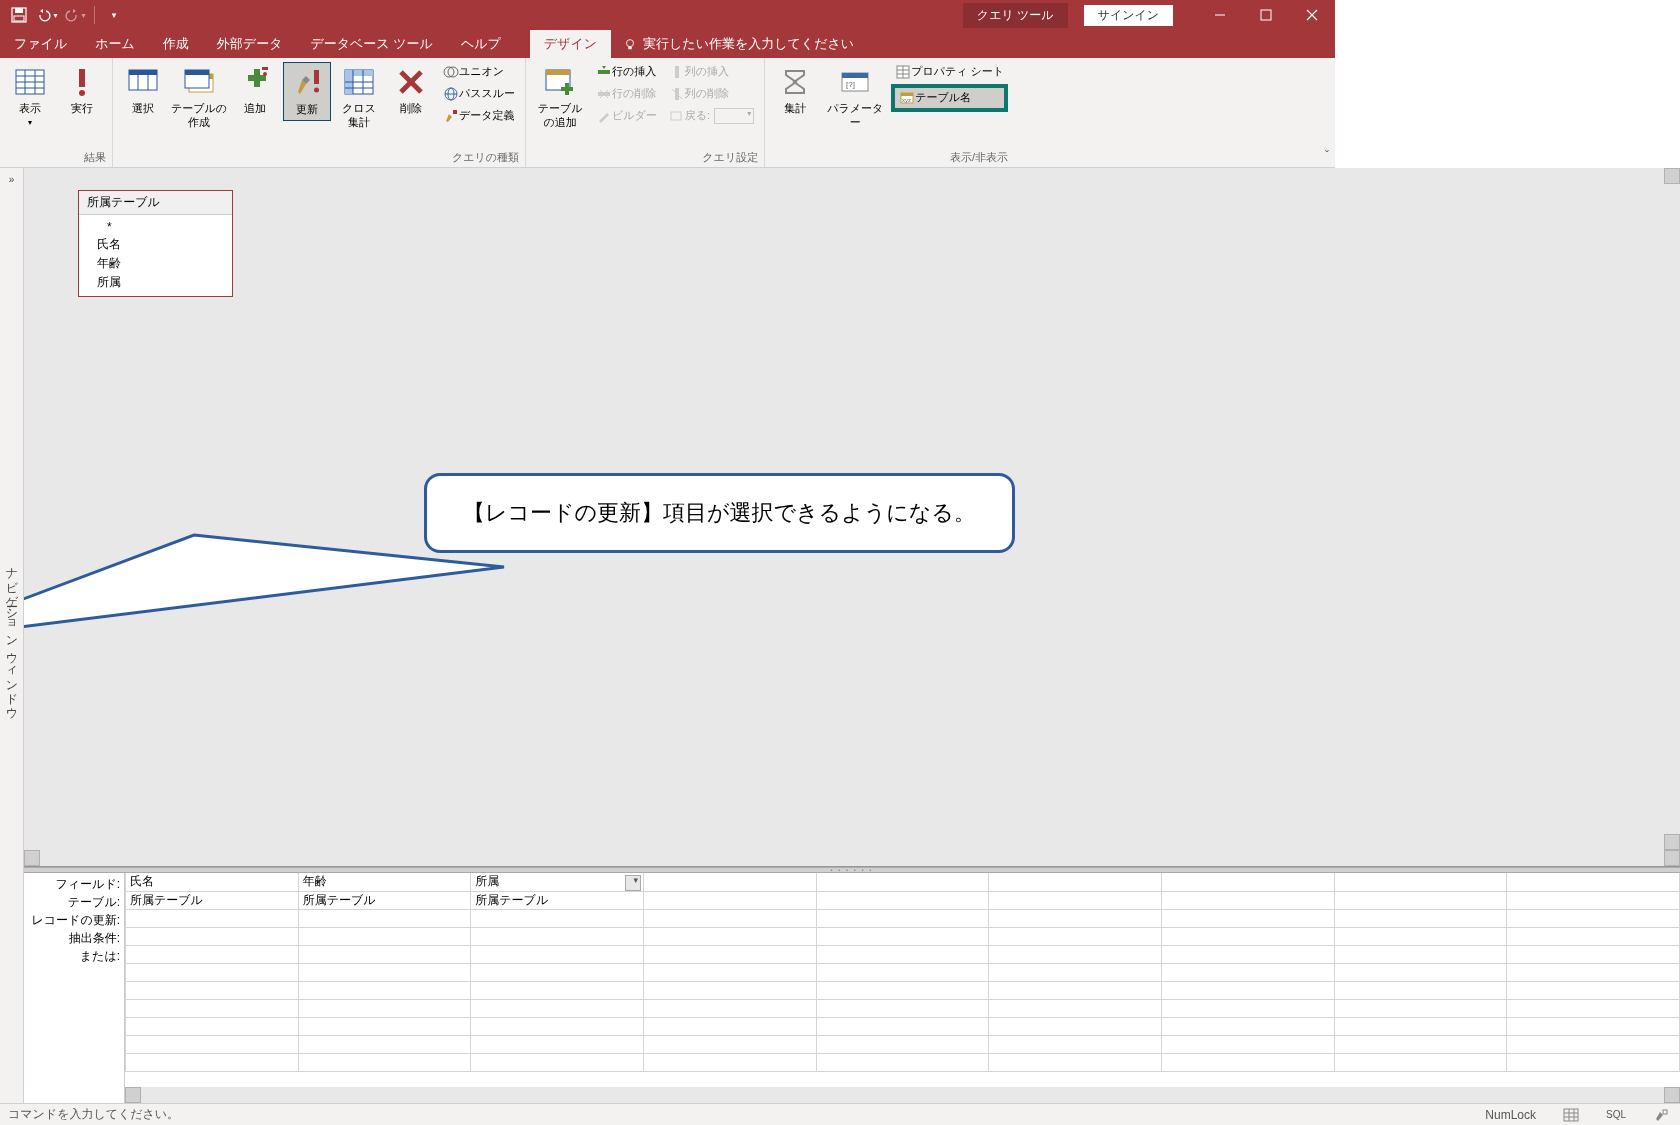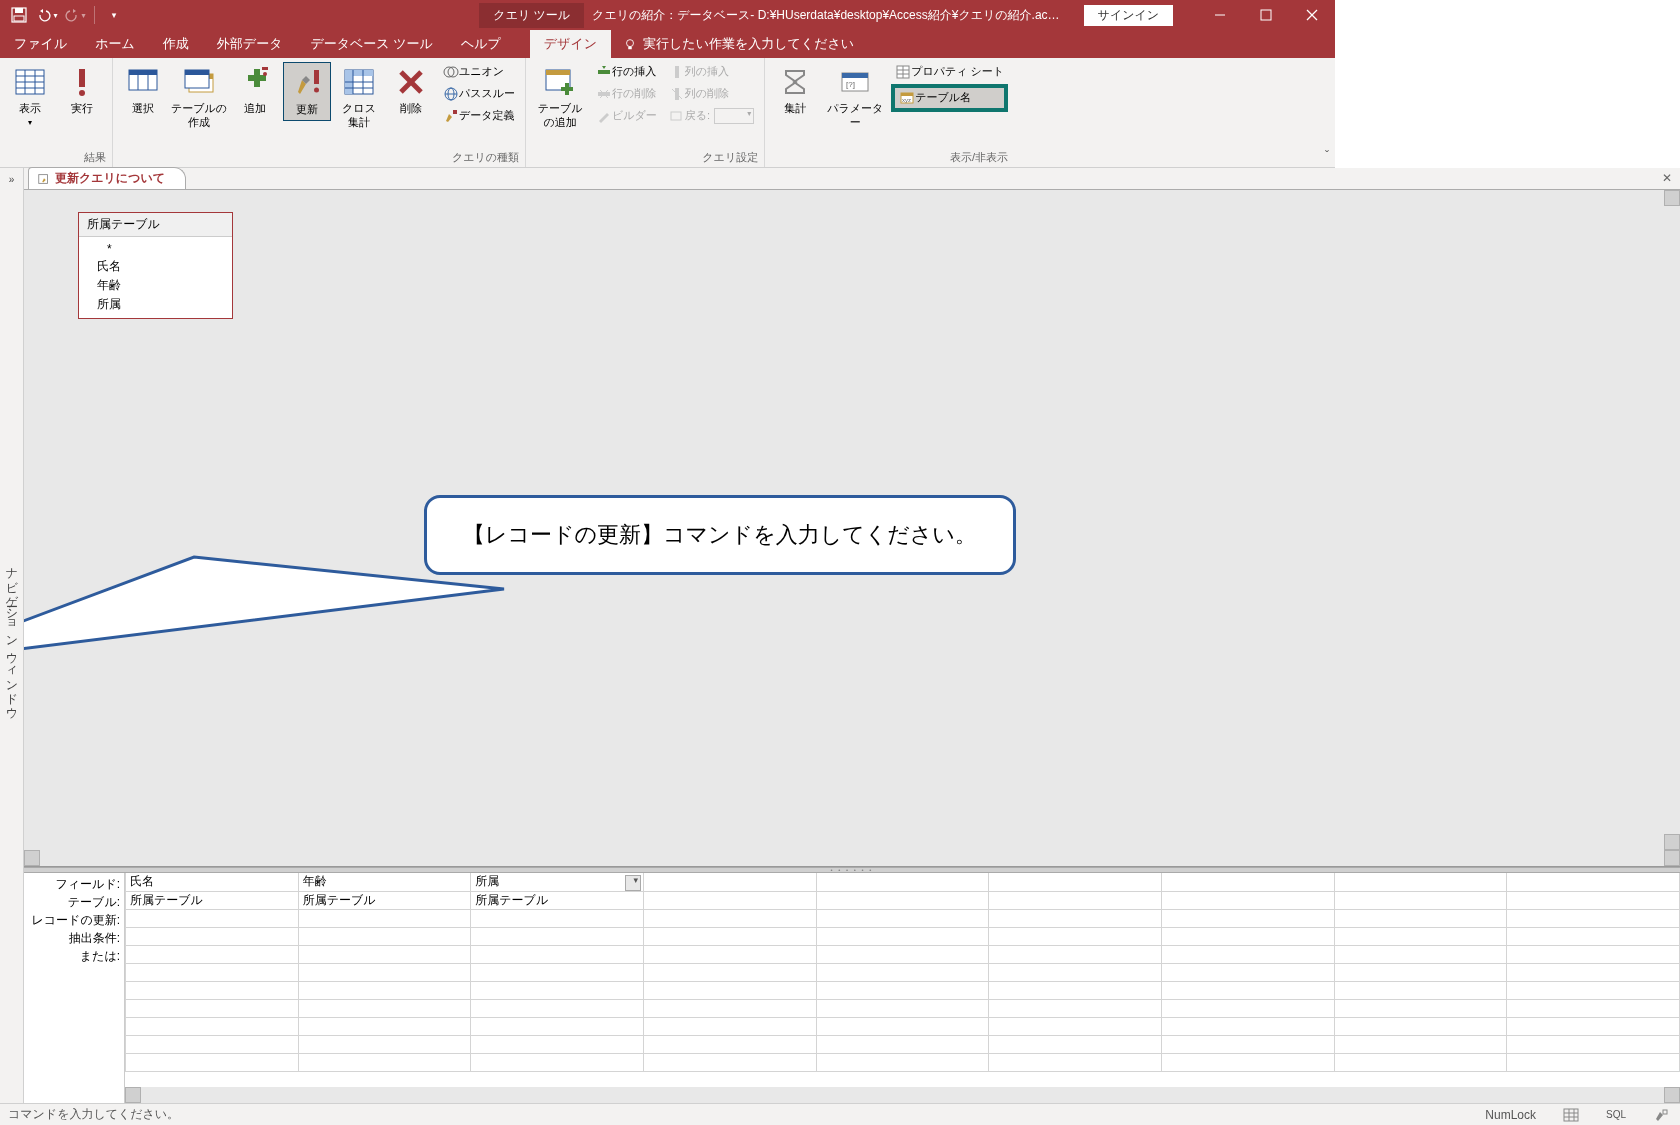--- a/index.html
+++ b/index.html
@@ -109,21 +109,20 @@
         <svg width="16" height="16">
           <path d="M6 4 A5 5 0 1 0 12 8" fill="none" stroke="#fff" stroke-width="1.3"></path>
           <path d="M9 2 L12 4 L9 6 Z" fill="#fff"></path>
         </svg>
         <span style="font-size:8px;margin-left:1px">▾</span>
       </div>
     <div class="sep"></div>
     <div class="btn" style="font-size:9px">▾</div>
   </div>
   <div class="tool-tab">クエリ ツール</div>
-  <div class="title-text">クエリの紹介：データベース- D:¥HUserdata¥desktop¥Access紹介¥クエリの紹介.ac…</div>
   <div class="signin">サインイン</div>
   <div class="win-controls">
     <div class="wbtn">
         <svg width="12" height="12">
           <line x1="1" y1="6" x2="11" y2="6" stroke="#fff" stroke-width="1"></line>
         </svg>
       </div>
     <div class="wbtn">
         <svg width="12" height="12">
           <rect x="1" y="1" width="10" height="10" fill="none" stroke="#fff" stroke-width="1"></rect>
@@ -394,30 +393,20 @@
   </div>
   <div class="collapse-btn">ˇ</div>
 </div>
 
 <div class="docarea">
   <div class="navpane">
     <span class="chev">»</span>
     <span>ナビゲーション ウィンドウ</span>
   </div>
   <div class="querywin">
-    <div class="qtabs">
-      <div class="qtab">
-        <svg class="qicon" viewBox="0 0 16 16">
-            <rect x="2" y="3" width="10" height="10" fill="#fff" stroke="#888"></rect>
-            <path d="M6 11 L8 7 L10 9 L7 12 Z" fill="#c49b3f"></path>
-          </svg>
-        <span>更新クエリについて</span>
-      </div>
-      <div class="qclose">✕</div>
-    </div>
 
     <div class="upper">
       <div class="upper-inner">
         <div class="tablebox">
           <div class="thdr">所属テーブル</div>
           <div class="tfields">
             <div class="tfield" style="text-align:left;padding-left:28px">*</div>
             <div class="tfield">氏名</div>
             <div class="tfield">年齢</div>
             <div class="tfield">所属</div>
@@ -429,21 +418,21 @@
           <div class="strack"></div>
           <div class="sarrow"></div>
         </div>
       <div class="hscroll">
           <div class="sarrow"></div>
           <div class="strack"></div>
           <div class="sarrow"></div>
         </div>
 
       <div class="callout">
-        <div class="callout-box">【レコードの更新】コマンドを入力してください。</div>
+        <div class="callout-box">【レコードの更新】項目が選択できるようになる。</div>
         <svg width="420" height="120" style="overflow:visible">
             <polygon points="30,2 340,34 -250,107" fill="#fff" stroke="#2e5b9c" stroke-width="3"></polygon>
           </svg>
       </div>
     </div>
 
     <div class="splitter">• • • • • •</div>
 
     <div class="lower">
       <div class="rowlabels">

